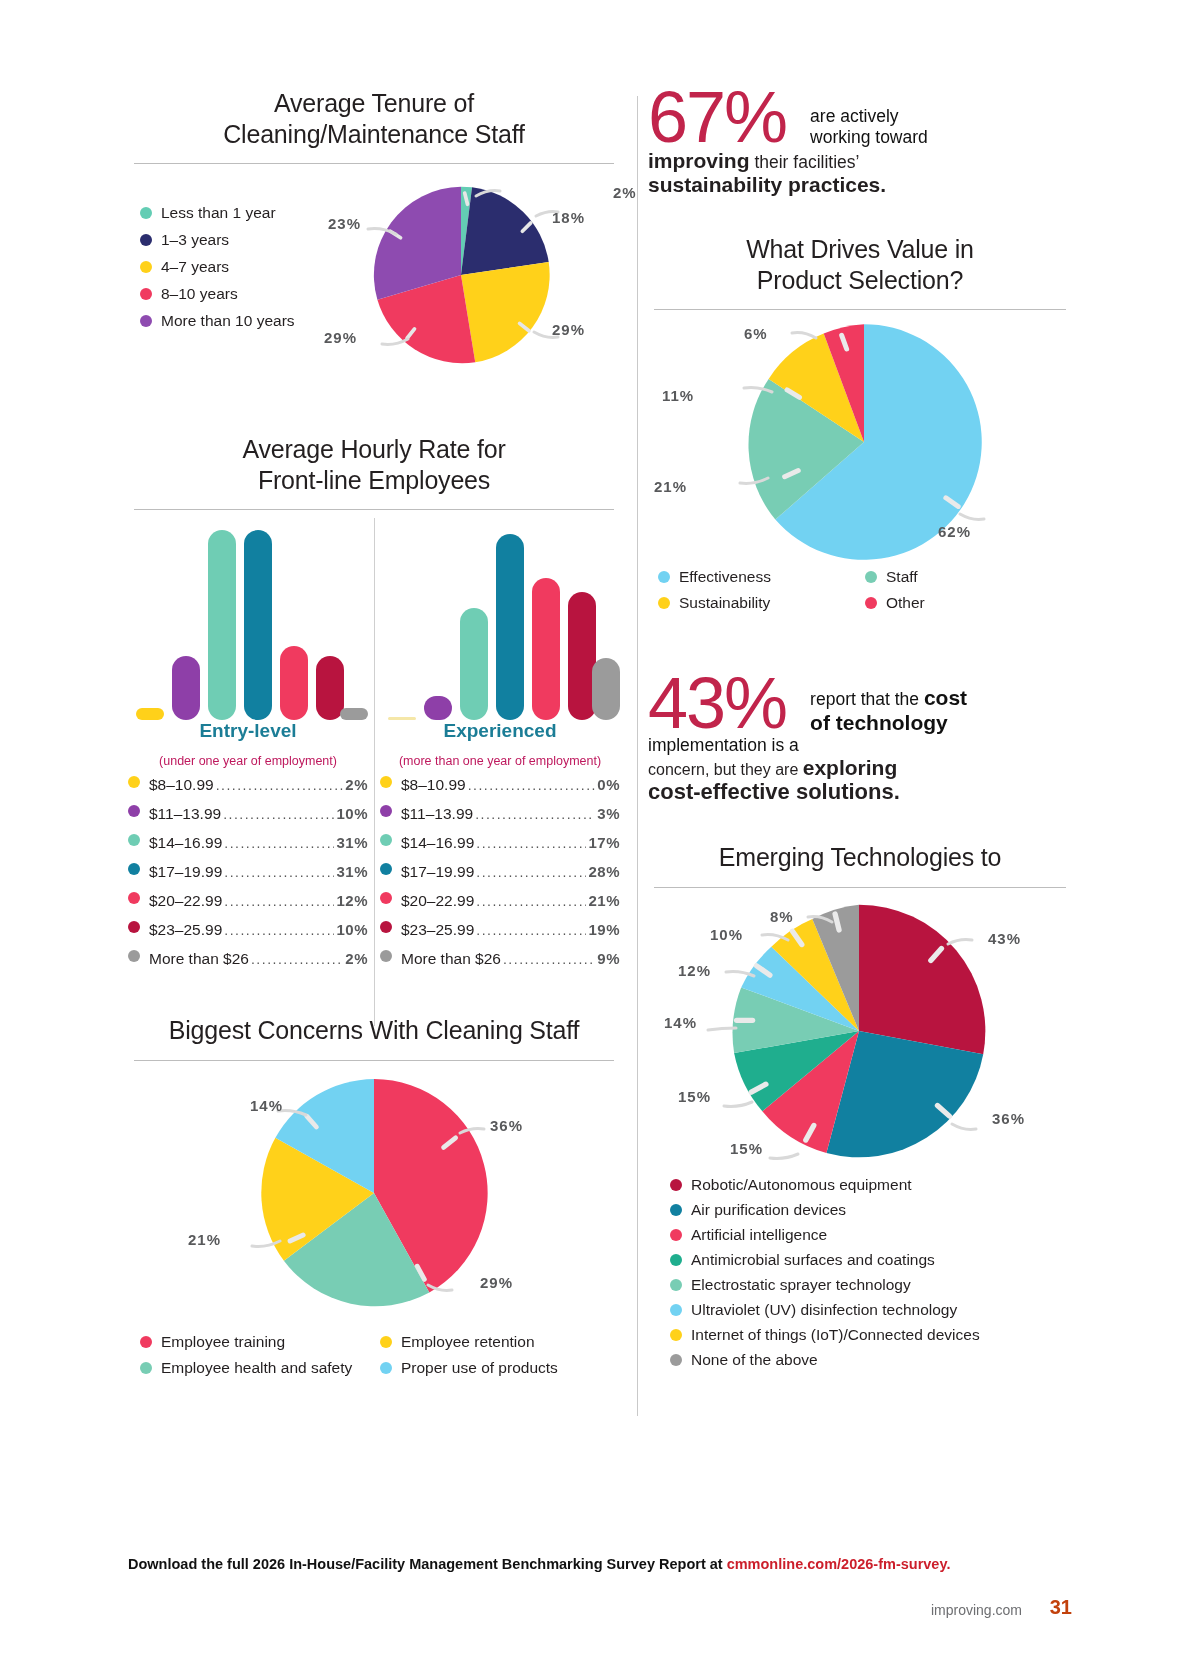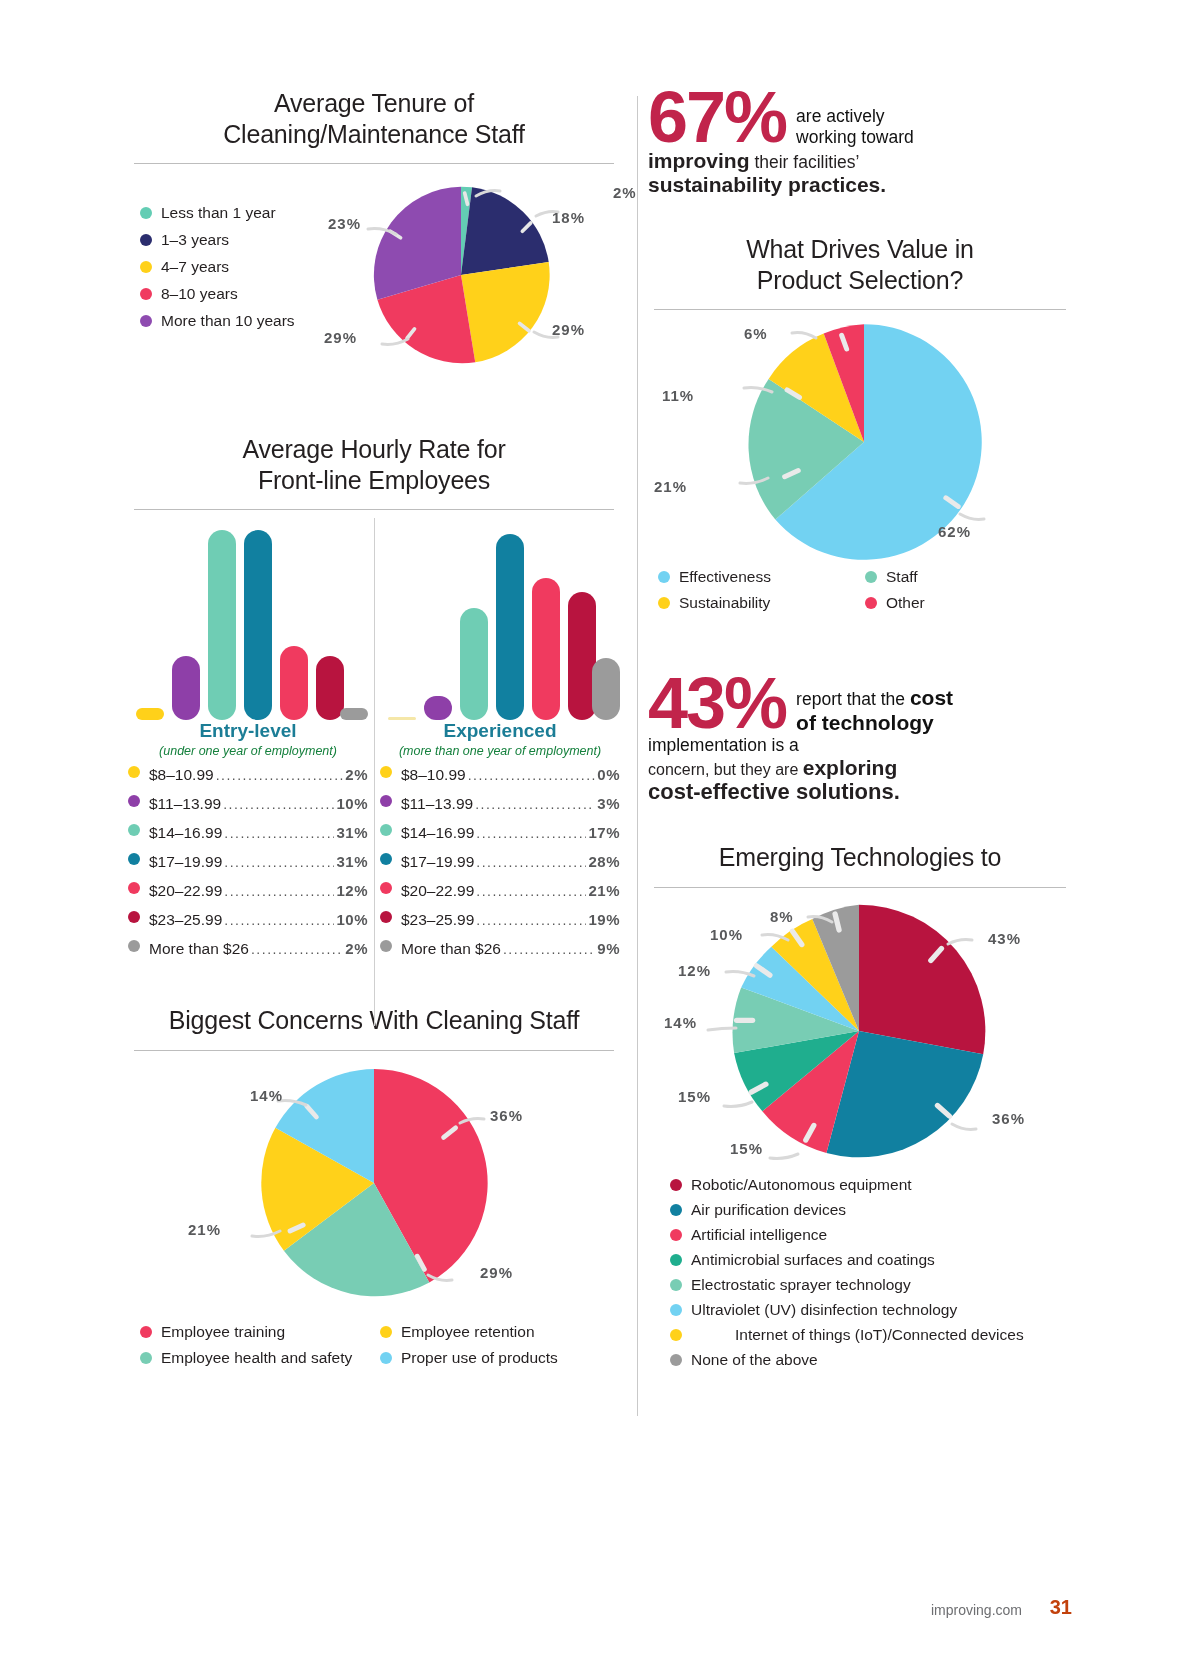--- a/index.html
+++ b/index.html
@@ -44,39 +44,39 @@
   .dot {
     width: 12px; height: 12px; border-radius: 50%;
     margin-right: 9px; flex: none;
   }
   .legend.two-col { display: flex; flex-wrap: wrap; }
   .legend.two-col .row { width: 50%; margin-bottom: 8px; }
 
   
   .stat { position: relative; }
   .stat .big {
-    font-size: 72px; font-weight: 700; color: #c1244b;
+    font-size: 72px; font-weight: 400; color: #c1244b;
     line-height: 0.82; letter-spacing: -2px;
-    float: left; margin-right: 10px;
+    float: left; margin-right: 24px;
   }
   .stat .txt { font-size: 17.5px; line-height: 1.18; color: #111; }
   .stat .txt b { font-weight: 800; }
   .stat .l2 { font-size: 21px; font-weight: 800; line-height: 1.12; clear: none; }
   .stat .l2 .light { font-weight: 400; font-size: 17.5px; }
   .barcol {
     position: absolute; bottom: 0;
     border-radius: 14px;
   }
 
   .tbl-title {
     text-align: center; color: #1b7d96; font-weight: 800; font-size: 19px;
   }
   .tbl-sub {
-    text-align: center; color: #15803d; font-style: italic;
-    font-size: 12.5px; margin-top: 2px; margin-bottom: 8px;
+    text-align: center; color: #be185d; 
+    font-size: 12.5px; margin-top: 12px; margin-bottom: 8px;
   }
   .rate-row {
     display: flex; align-items: baseline;
     font-size: 15.5px; margin-bottom: 11px; color: #231f20;
   }
   .rate-row .dot { position: relative; top: -2px; }
   .rate-row .lab { white-space: nowrap; }
   .rate-row .dots {
     flex: 1 1 auto; overflow: hidden; white-space: nowrap;
     color: #555; letter-spacing: 1.5px; margin: 0 2px; font-size: 14px;
@@ -519,28 +519,31 @@
           <span>Antimicrobial surfaces and coatings</span>
         </div>
         <div class="row" style="margin-bottom:7px;text-align:right;">
           <span class="dot" style="background:#78cdb4"></span>
           <span>Electrostatic sprayer technology</span>
         </div>
         <div class="row" style="margin-bottom:7px;">
           <span class="dot" style="background:#72d2f2"></span>
           <span>Ultraviolet (UV) disinfection technology</span>
         </div>
-        <div class="row" style="margin-bottom:7px;gap:44px;">
+        <div class="row" style="margin-bottom:7px;">
           <span class="dot" style="background:#ffd11a"></span>
           <span>Internet of things (IoT)/Connected devices</span>
         </div>
         <div class="row" style="margin-bottom:7px;">
           <span class="dot" style="background:#9b9b9b"></span>
           <span>None of the above</span>
         </div>
       </div>
     </div>
   </div>
 
+  <div class="footer-line">
+    <span>Download the full 2026 In-House/Facility Management Benchmarking Survey Report at </span><span class="link">cmmonline.com/2026-fm-survey.</span>
+  </div>
   <div class="foot-site">improving.com</div>
   <div class="foot-page">31</div>
 
 </div>
 
 </body></html>

